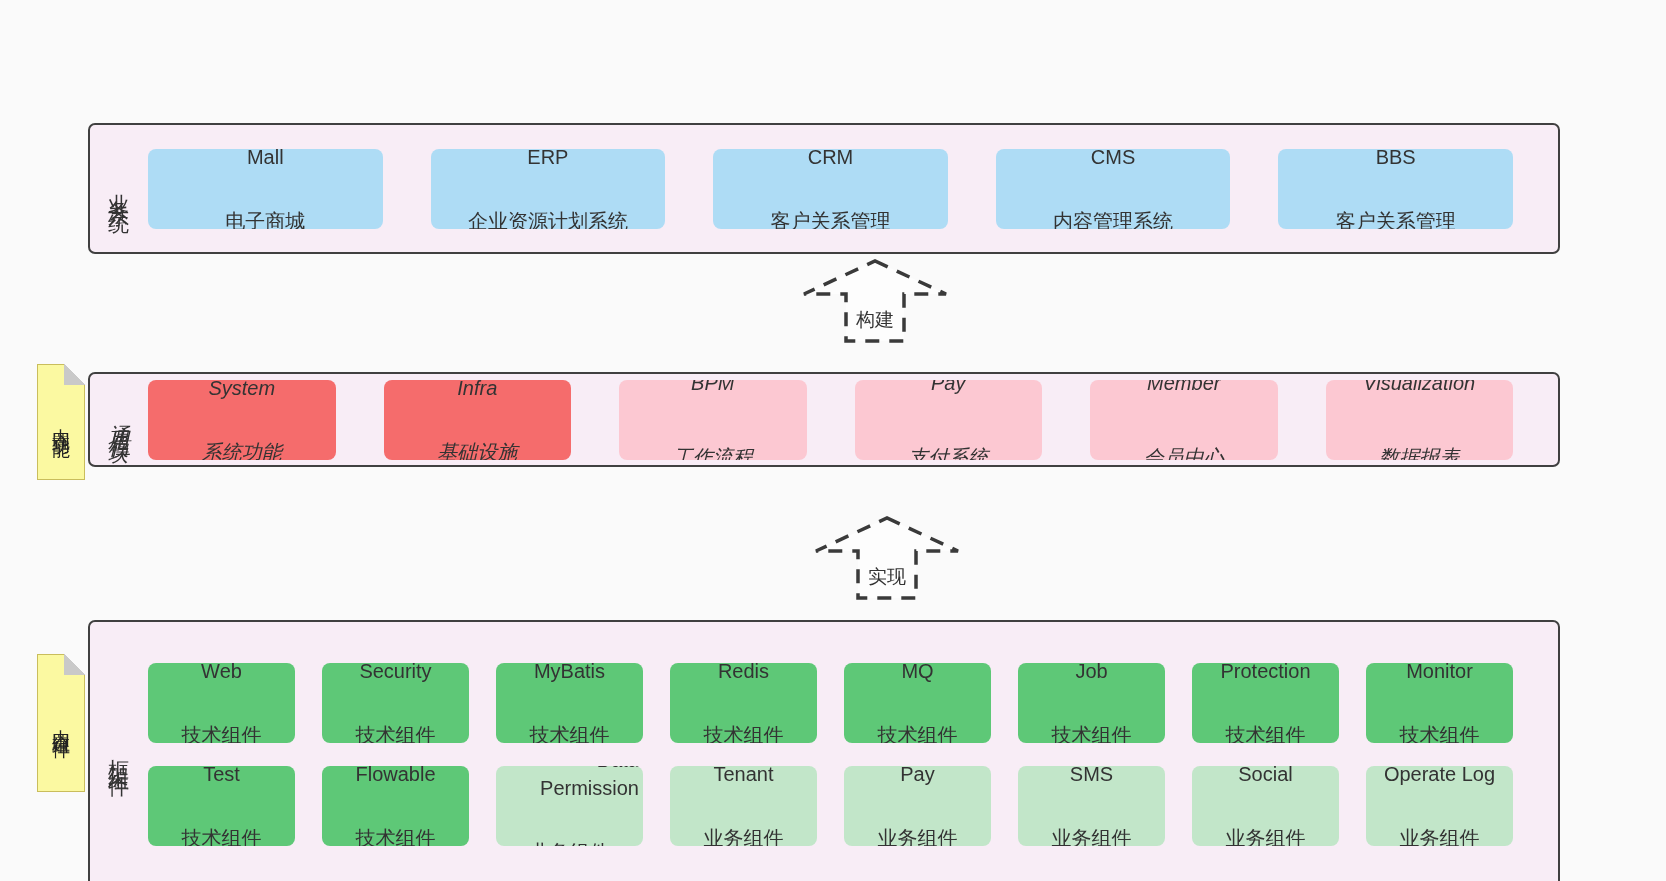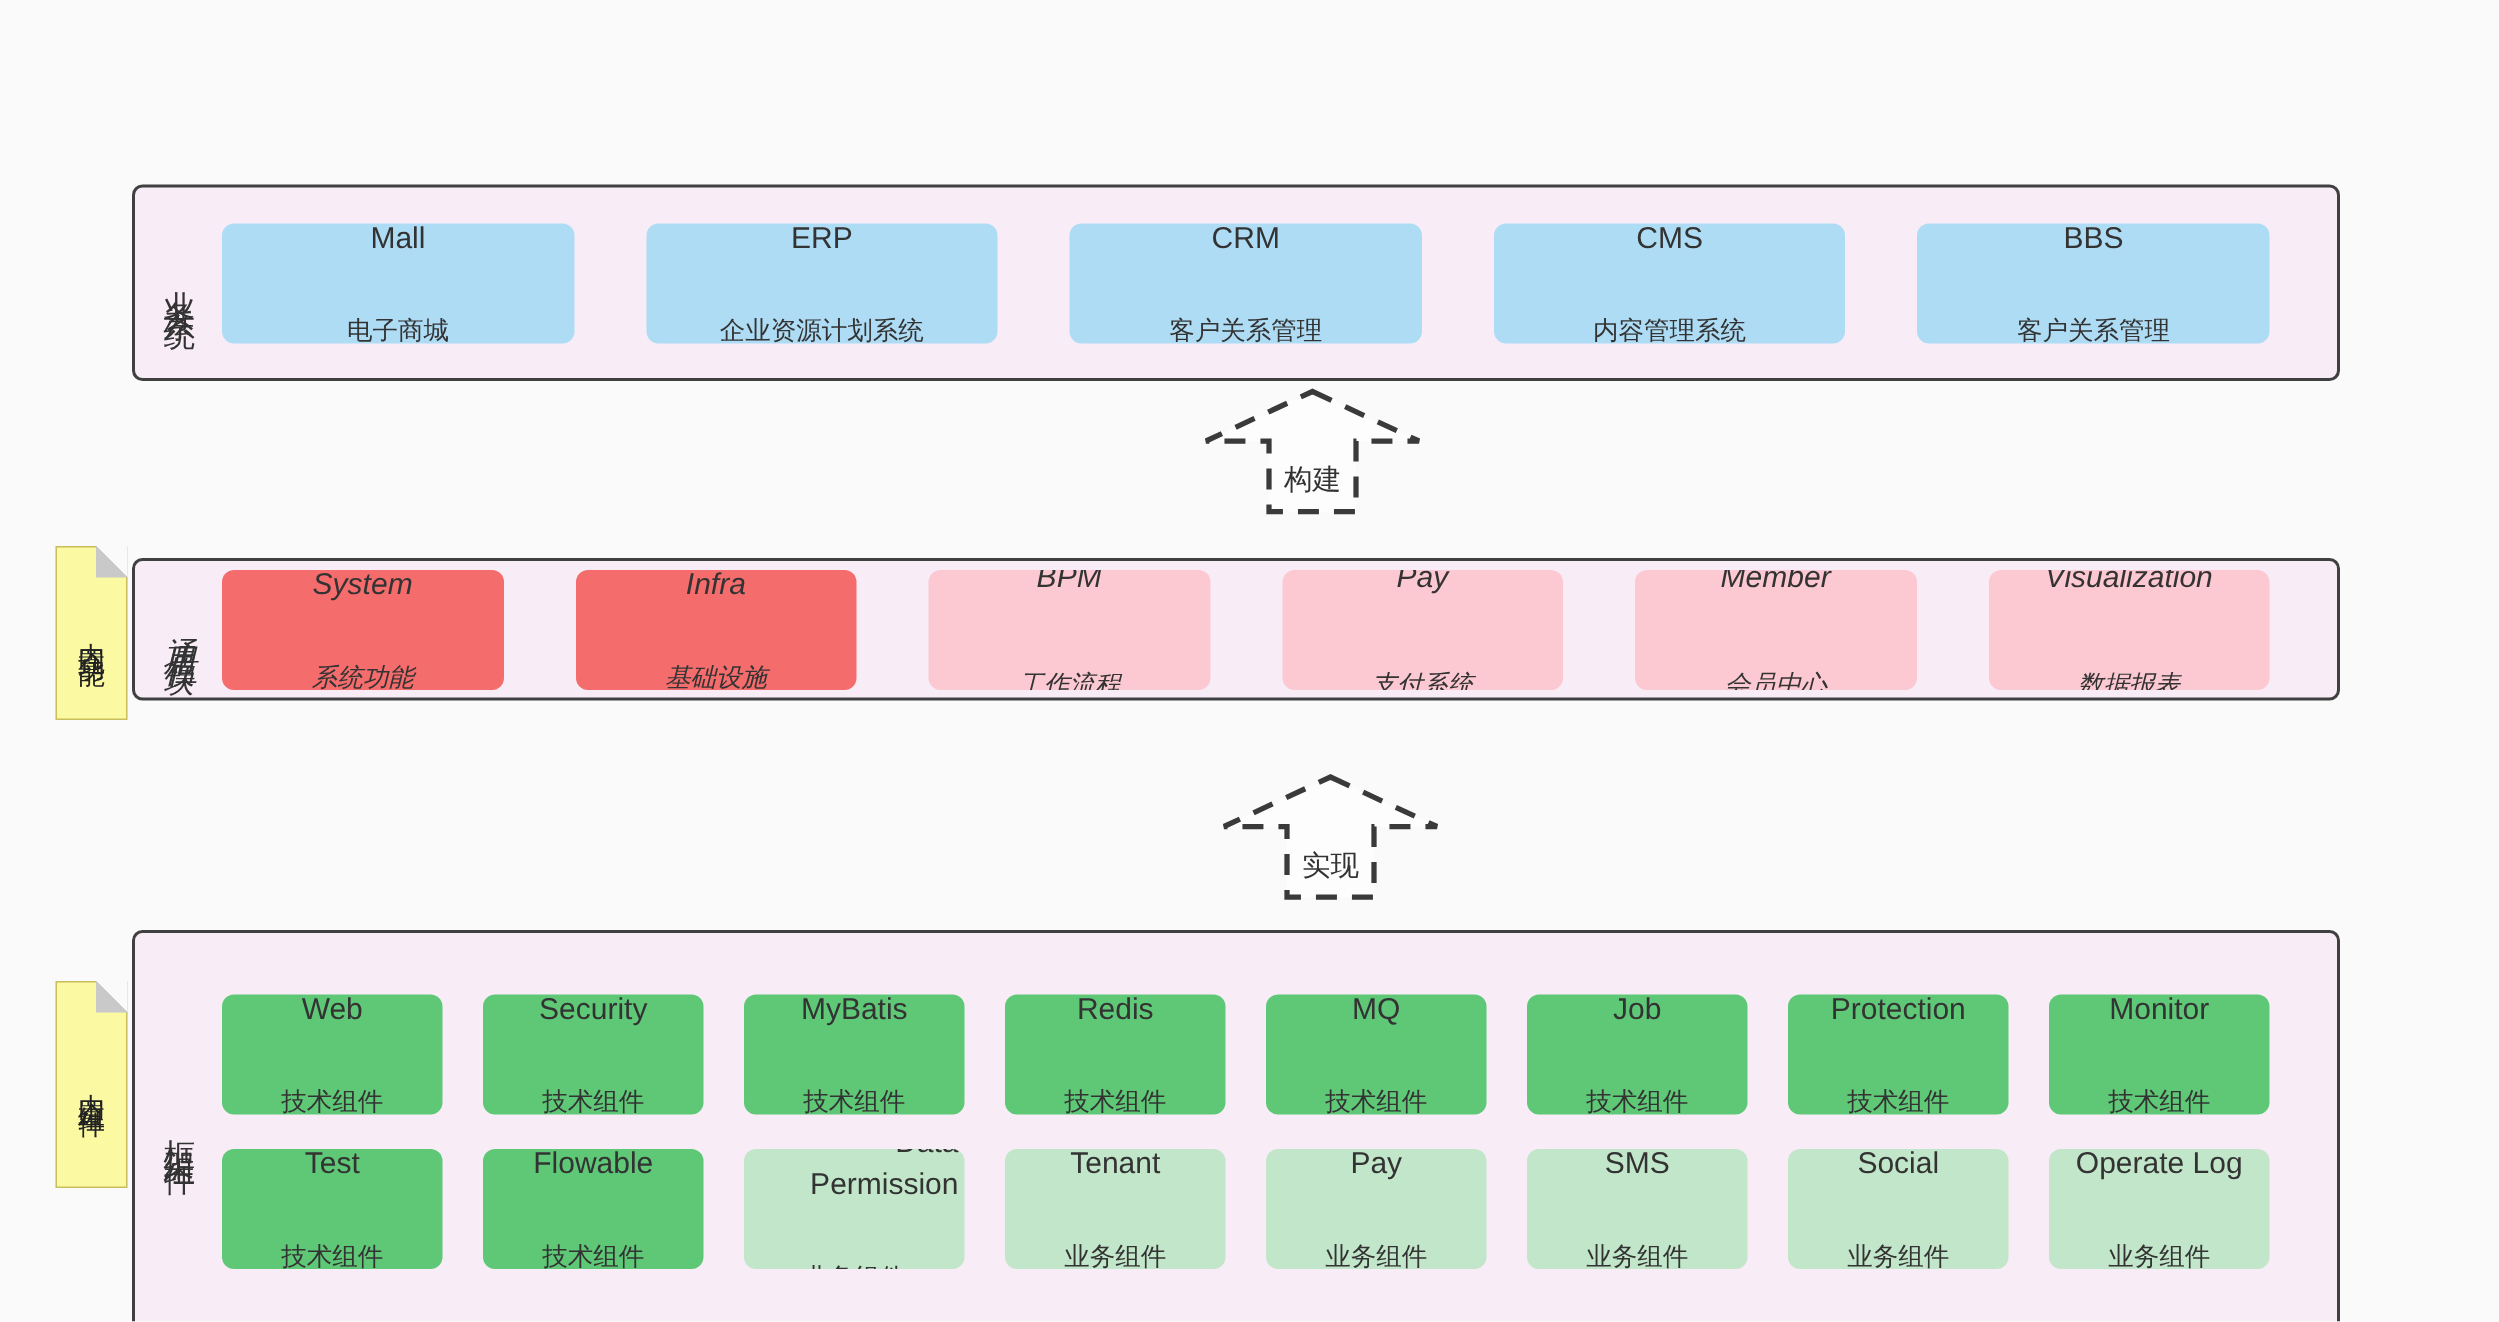--- a/index.html
+++ b/index.html
@@ -30,21 +30,21 @@
   .band-row { display:flex; gap:48px; }
   #band-framework .band-row { gap:27px; }
 
   
   .box {
     flex:1; height:80px; border-radius:8px;
     display:flex; flex-direction:column; align-items:center; justify-content:center;
     text-align:right; line-height:1.4; overflow:hidden; padding:0 4px; box-sizing:border-box;
   }
   .box-name { font-size:20px; }
-  .box-desc { font-size:17px;margin-top:36px; }
+  .box-desc { font-size:20px;margin-top:36px; }
   .blue       { background:#aedcf5; }
   .red        { background:#f56c6c; }
   .pink       { background:#fcc8d2;gap:10px; }
   .green      { background:#5ec877; }
   .lightgreen { background:#c2e6c9; }
 
   
   .note {
     position:absolute; left:37px; width:46px;
     background:#fbf9a1; border:1px solid #c9bd5c;

